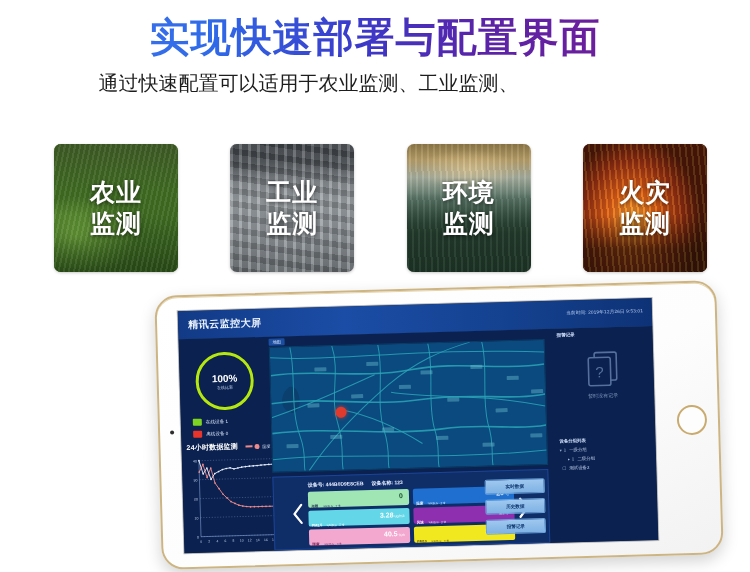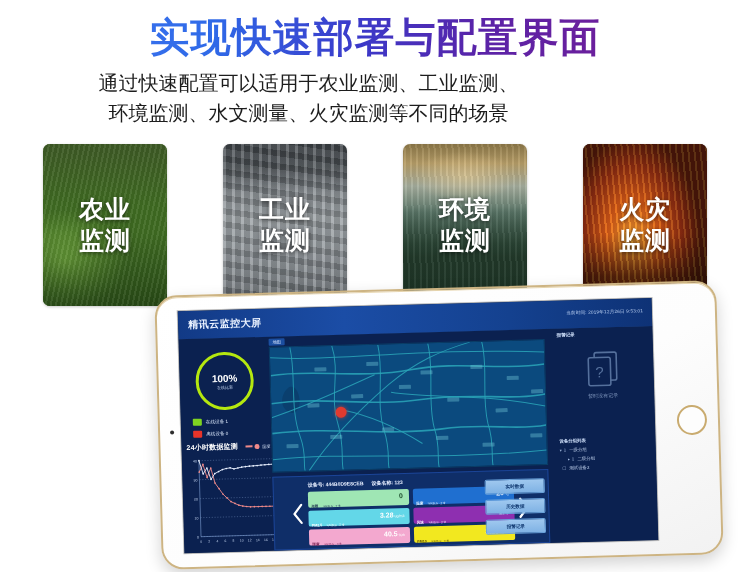--- a/index.html
+++ b/index.html
@@ -19,22 +19,23 @@
   .hero-sub{
     position:absolute;left:0;top:68px;width:617px;text-align:center;
     font-size:20px;color:#1d1d1d;line-height:30px;font-weight:500;
   }
   
   .card-row{
     position:absolute;left:43px;top:144px;width:664px;height:128px;
     display:flex;justify-content:space-between;
   }
   .scene-card{
-    position:relative;width:124px;height:162px;border-radius:7px;overflow:hidden;
+    position:relative;width:124px;height:128px;border-radius:7px;overflow:hidden;
     box-shadow:0 1px 3px rgba(0,0,0,.22);
+    margin-left:11px;
   }
   .scene-card .bg{position:absolute;inset:0;}
   .scene-card .label{
     position:absolute;inset:0;display:flex;flex-direction:column;
     align-items:center;justify-content:center;
     color:#fff;font-size:25px;font-weight:bold;line-height:31px;
     text-shadow:0 1px 4px rgba(0,0,0,.6);letter-spacing:1px;
   }
   
   .bg-agri{
@@ -216,21 +217,20 @@
   .ind1{padding-left:0px;}
   .ind2{padding-left:8px;}
   .ind3{padding-left:2px;}
 </style>
 </head>
 <body>
 
 <div class="hero-title">实现快速部署与配置界面</div>
 <div class="hero-sub">
   <div>通过快速配置可以适用于农业监测、工业监测、</div>
-  <div>环境监测、水文测量、火灾监测等不同的场景</div>
 </div>
 
 <div class="card-row">
   <div class="scene-card">
     <div class="bg bg-agri"></div>
     <div class="label">
       <span>农业</span>
       <span>监测</span>
     </div>
   </div>

